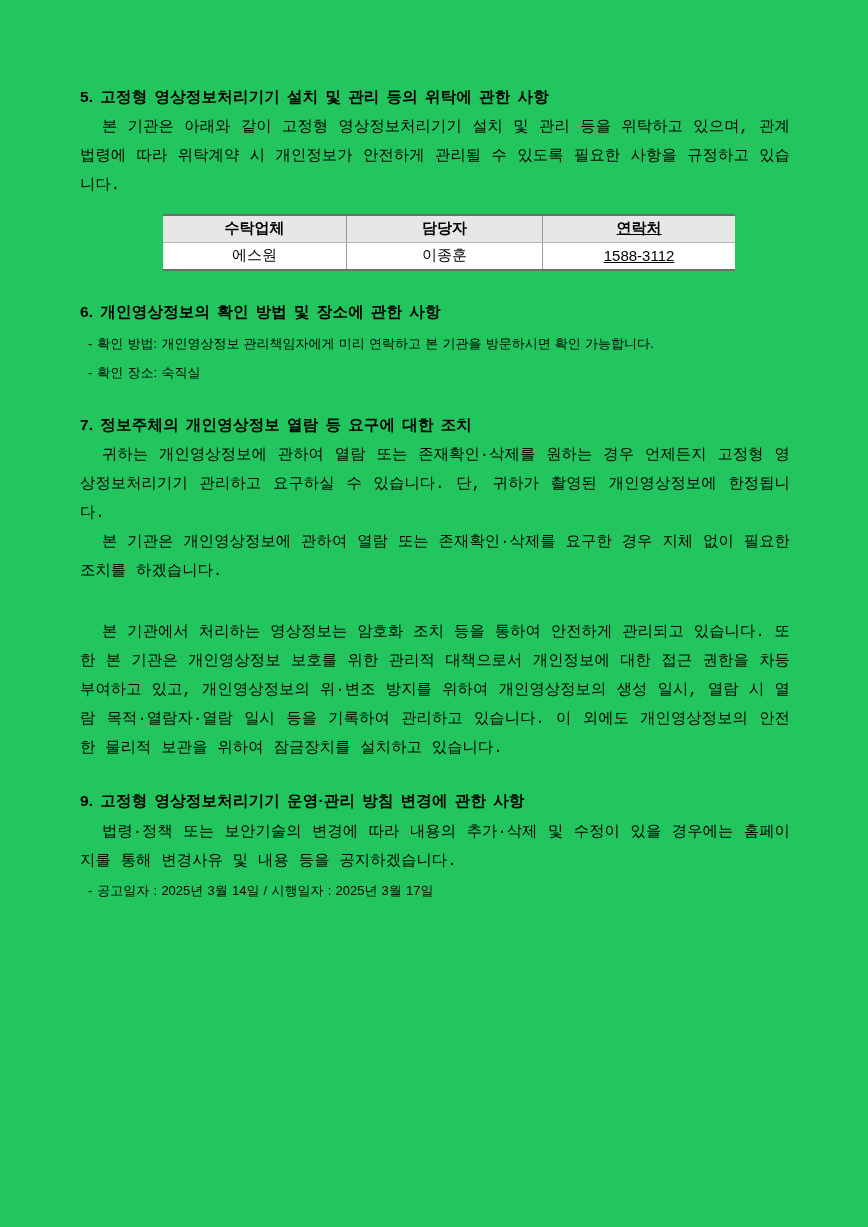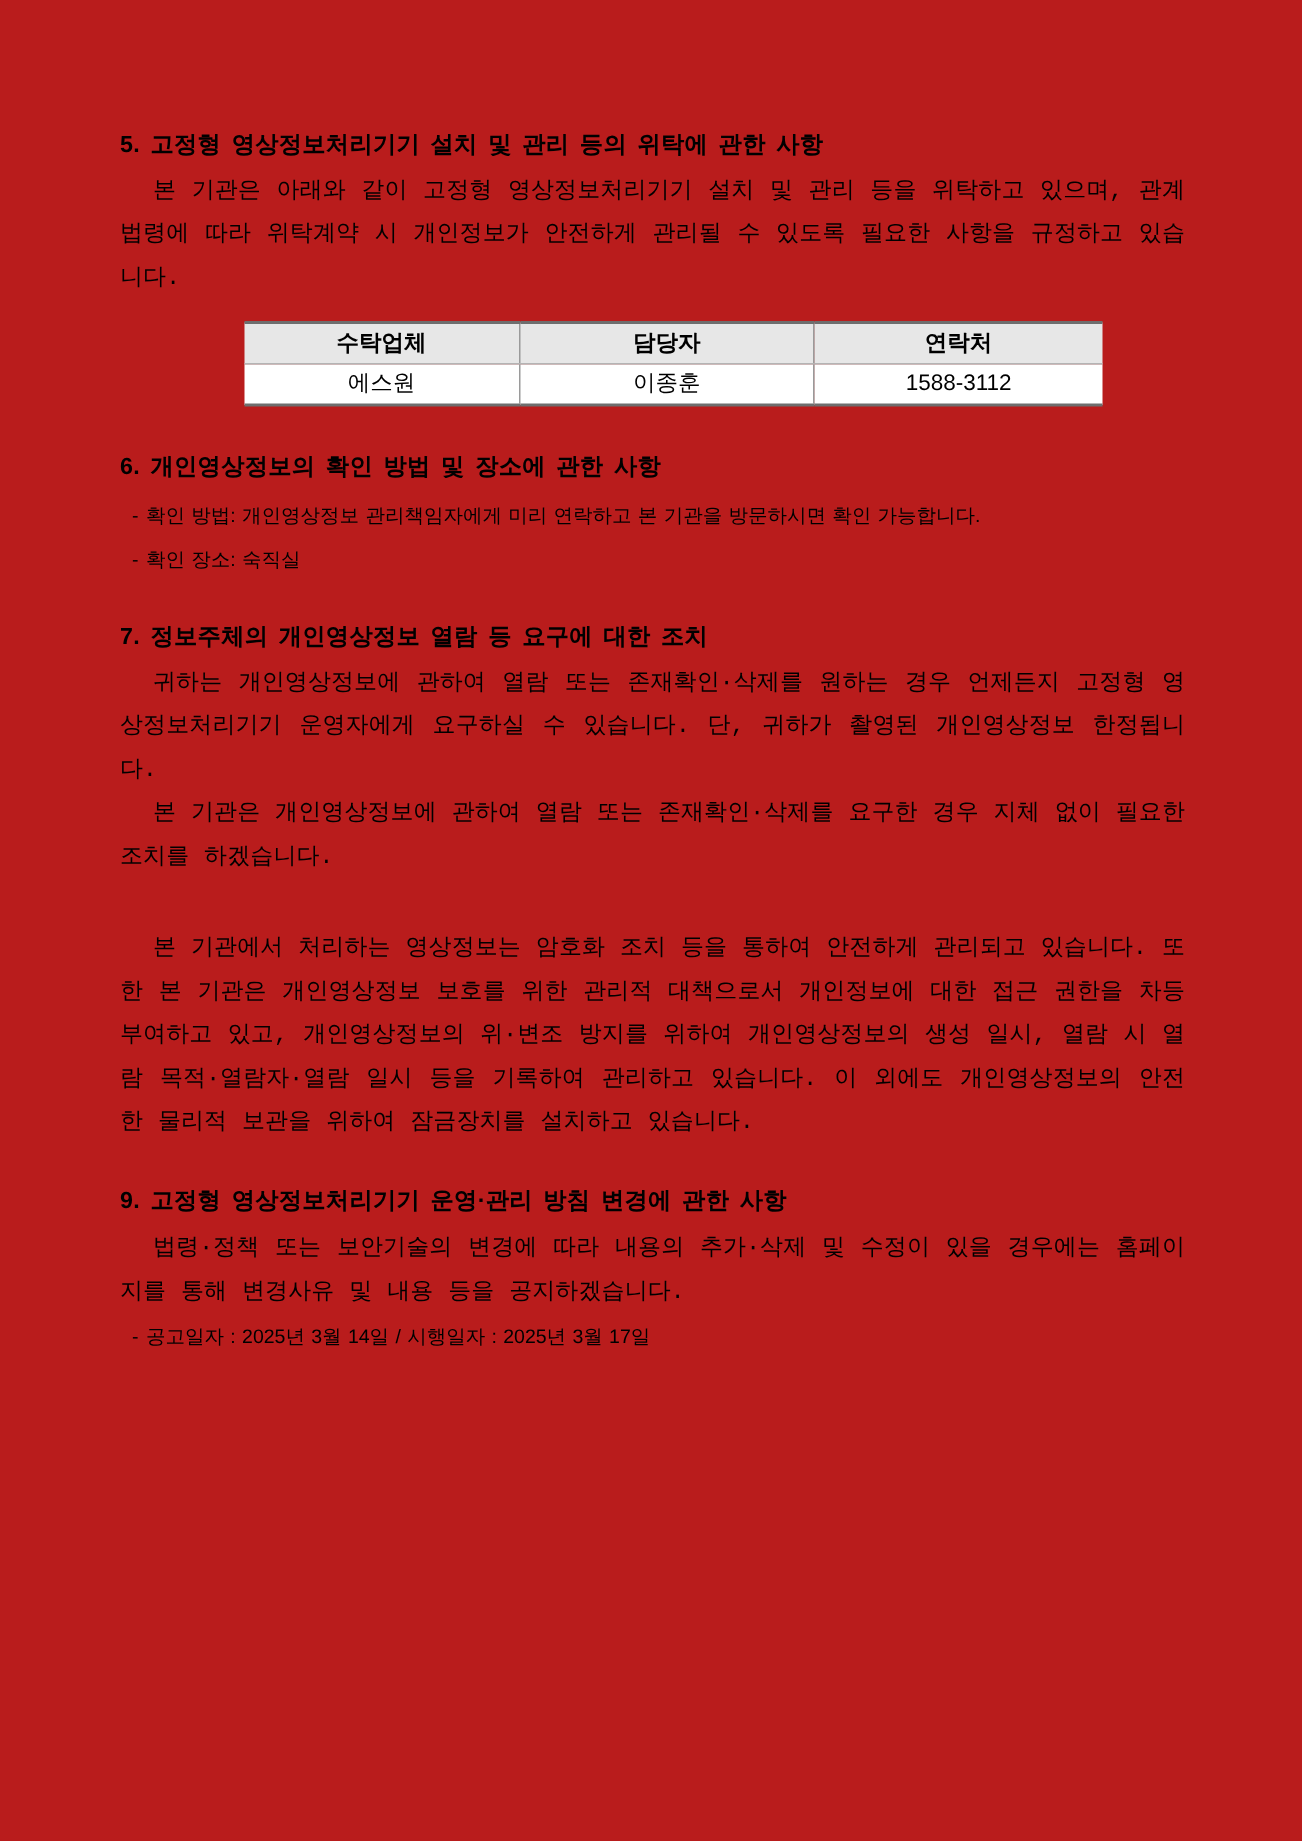--- a/index.html
+++ b/index.html
@@ -11,21 +11,21 @@
   body {
     font-family: "Liberation Sans", "DejaVu Sans", sans-serif;
     color: #000000;
     -webkit-font-smoothing: antialiased;
   }
   .page {
     position: relative;
     width: 868px;
     height: 1227px;
     margin: 0 auto;
-    background: #b91c1c;
+    background: #22c55e;
     overflow: hidden;
     box-sizing: border-box;
   }
   .content {
     position: absolute;
     left: 80px;
     top: 86px;
     width: 710px;
   }
 
@@ -103,21 +103,21 @@
     border-top: 2px solid #6e6e6e;
     border-bottom: 1px solid #b4b4b4;
   }
   table.data-table tbody td {
     font-weight: normal;
     background: #ffffff;
     border-bottom: 2px solid #6e6e6e;
   }
   .col-1 { width: 182px; }
   .col-2 { width: 195px; }
-  .col-3 { width: 191px; }
+  .col-3 { width: 191px; text-decoration: underline; }
 </style>
 </head>
 <body>
 
 <div class="page">
   <div class="content">
 
     <h2 class="section-heading">5. 고정형 영상정보처리기기 설치 및 관리 등의 위탁에 관한 사항</h2>
     <div class="gap-after-heading"></div>
     <p class="para">본 기관은 아래와 같이 고정형 영상정보처리기기 설치 및 관리 등을 위탁하고 있으며, 관계 법령에 따라 위탁계약 시 개인정보가 안전하게 관리될 수 있도록 필요한 사항을 규정하고 있습니다.</p>
@@ -149,21 +149,21 @@
       <span class="dash">-</span><span>확인 방법: 개인영상정보 관리책임자에게 미리 연락하고 본 기관을 방문하시면 확인 가능합니다.</span>
     </p>
     <p class="bullet">
       <span class="dash">-</span><span>확인 장소: 숙직실</span>
     </p>
 
     <div class="gap-section"></div>
 
     <h2 class="section-heading">7. 정보주체의 개인영상정보 열람 등 요구에 대한 조치</h2>
     <div class="gap-after-heading"></div>
-    <p class="para">귀하는 개인영상정보에 관하여 열람 또는 존재확인·삭제를 원하는 경우 언제든지 고정형 영상정보처리기기 운영자에게 요구하실 수 있습니다. 단, 귀하가 촬영된 개인영상정보 한정됩니다.</p>
+    <p class="para">귀하는 개인영상정보에 관하여 열람 또는 존재확인·삭제를 원하는 경우 언제든지 고정형 영상정보처리기기 관리하고 요구하실 수 있습니다. 단, 귀하가 촬영된 개인영상정보에 한정됩니다.</p>
     <p class="para">본 기관은 개인영상정보에 관하여 열람 또는 존재확인·삭제를 요구한 경우 지체 없이 필요한 조치를 하겠습니다.</p>
 
     <div class="gap-section"></div>
 
     <div class="gap-after-heading"></div>
     <p class="para">본 기관에서 처리하는 영상정보는 암호화 조치 등을 통하여 안전하게 관리되고 있습니다. 또한 본 기관은 개인영상정보 보호를 위한 관리적 대책으로서 개인정보에 대한 접근 권한을 차등부여하고 있고, 개인영상정보의 위·변조 방지를 위하여 개인영상정보의 생성 일시, 열람 시 열람 목적·열람자·열람 일시 등을 기록하여 관리하고 있습니다. 이 외에도 개인영상정보의 안전한 물리적 보관을 위하여 잠금장치를 설치하고 있습니다.</p>
 
     <div class="gap-section"></div>
 
     <h2 class="section-heading">9. 고정형 영상정보처리기기 운영·관리 방침 변경에 관한 사항</h2>

